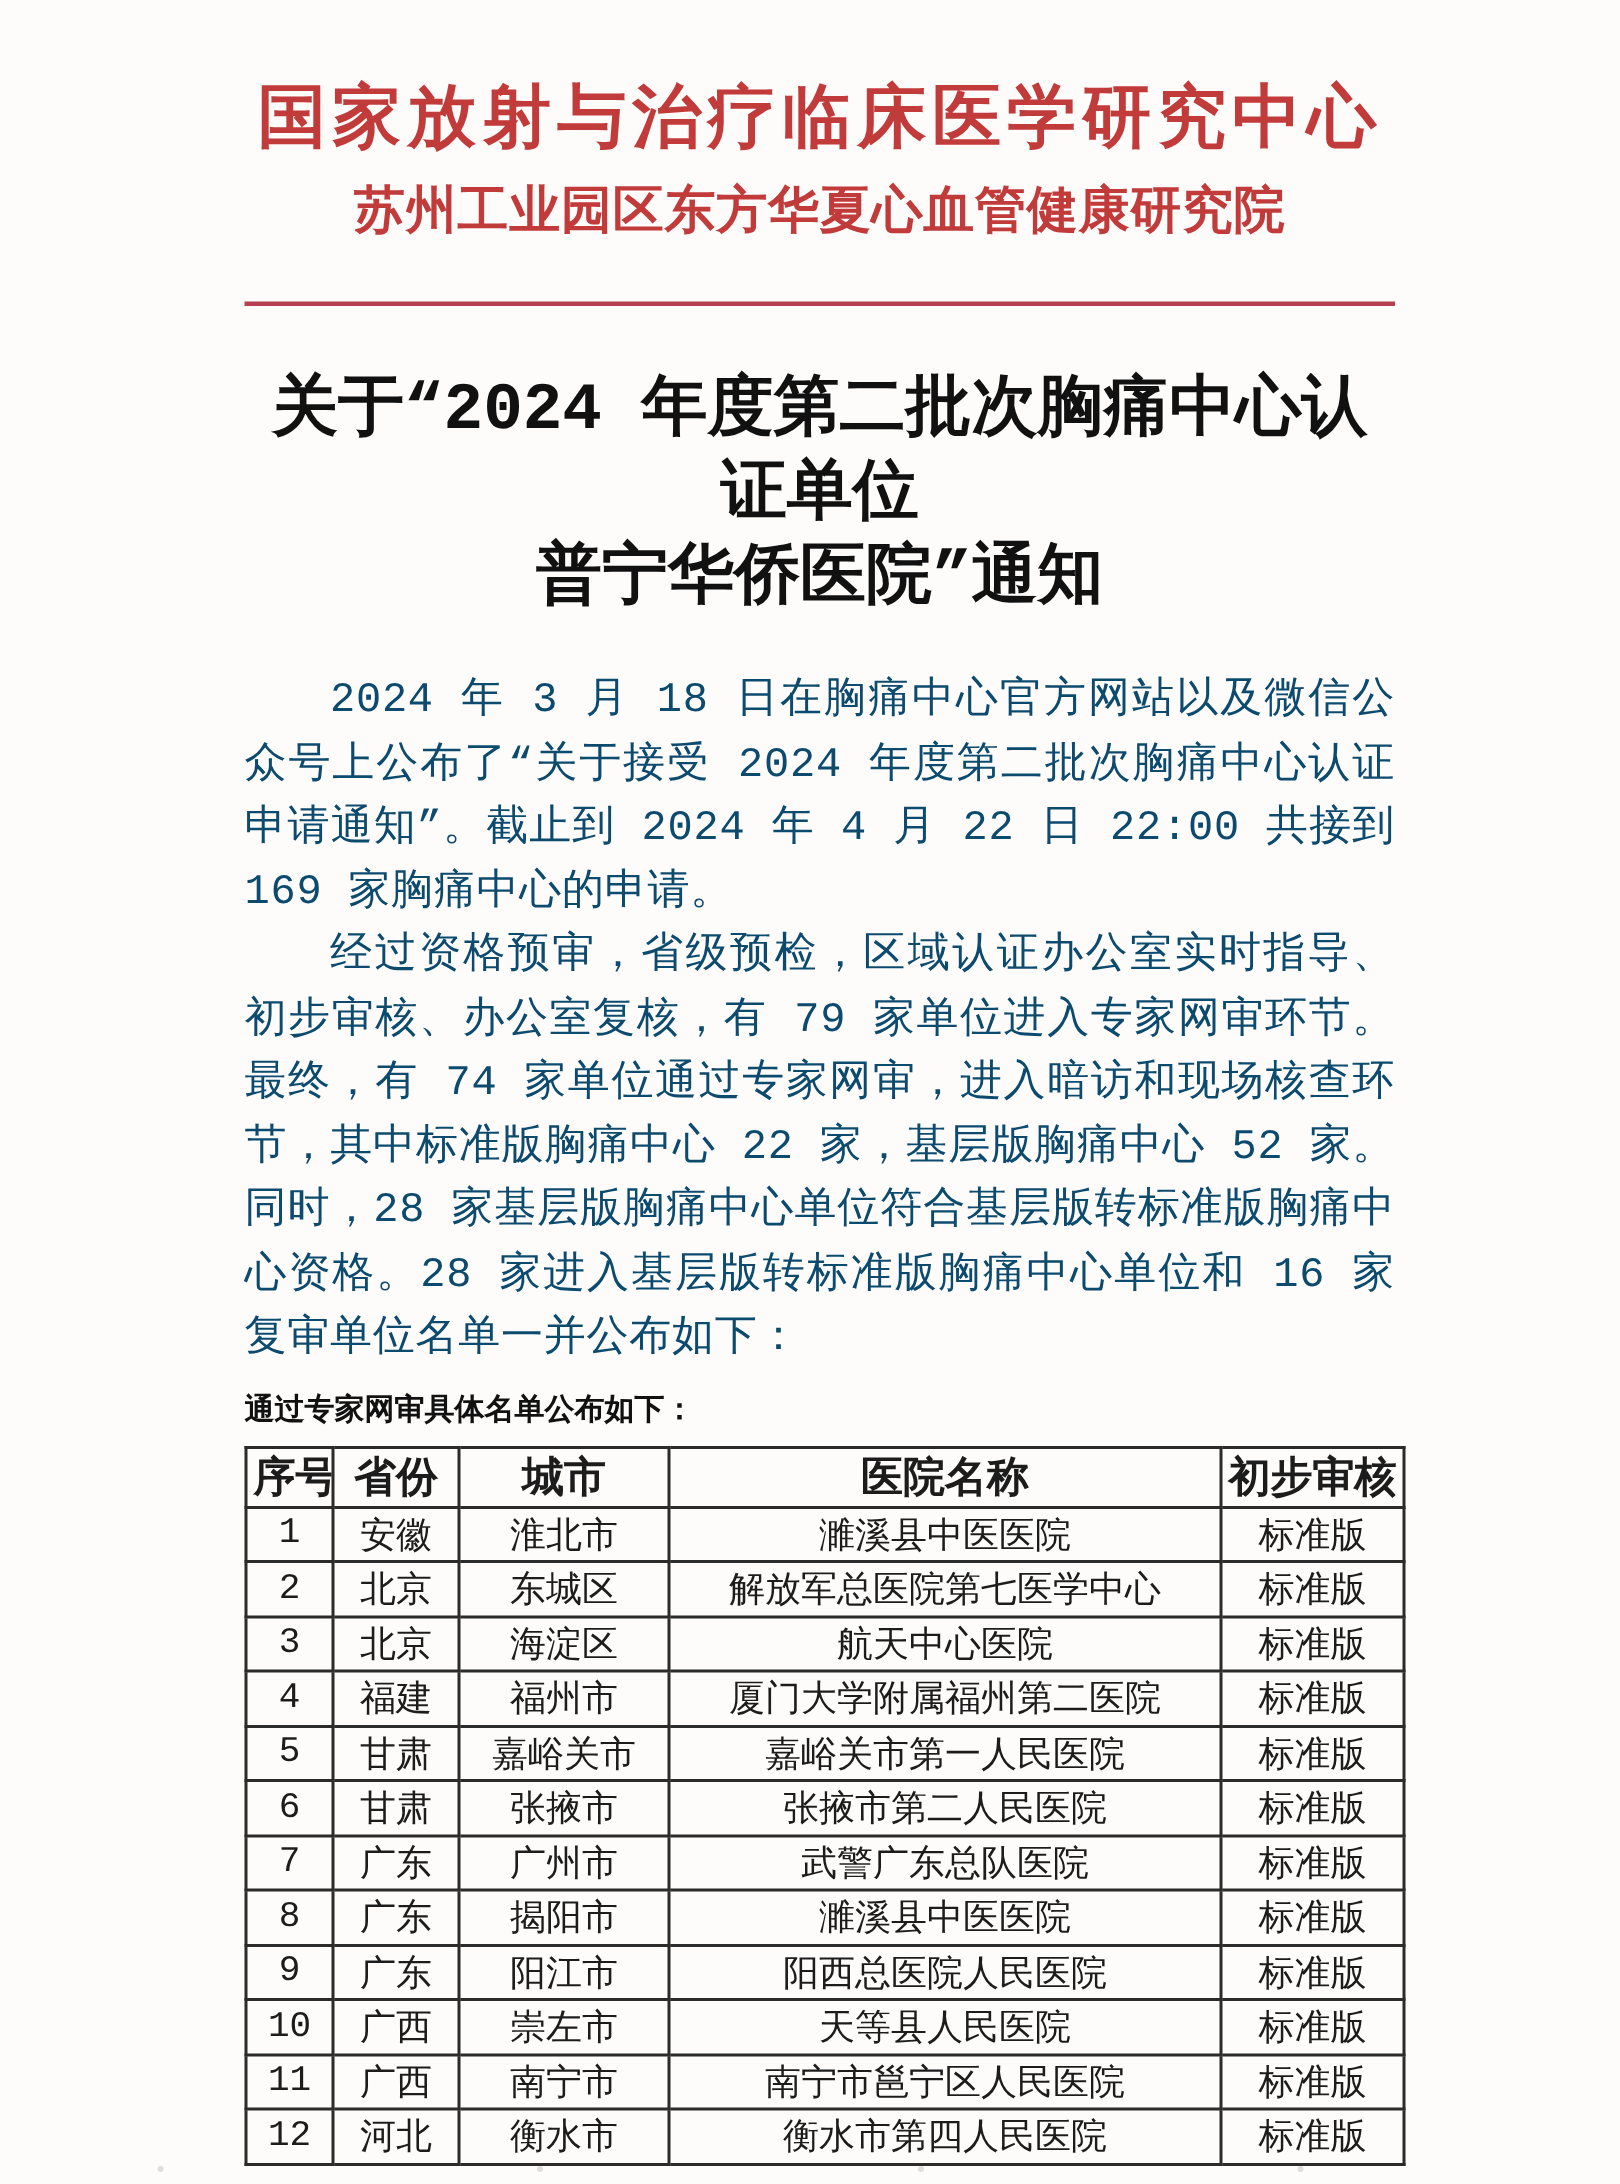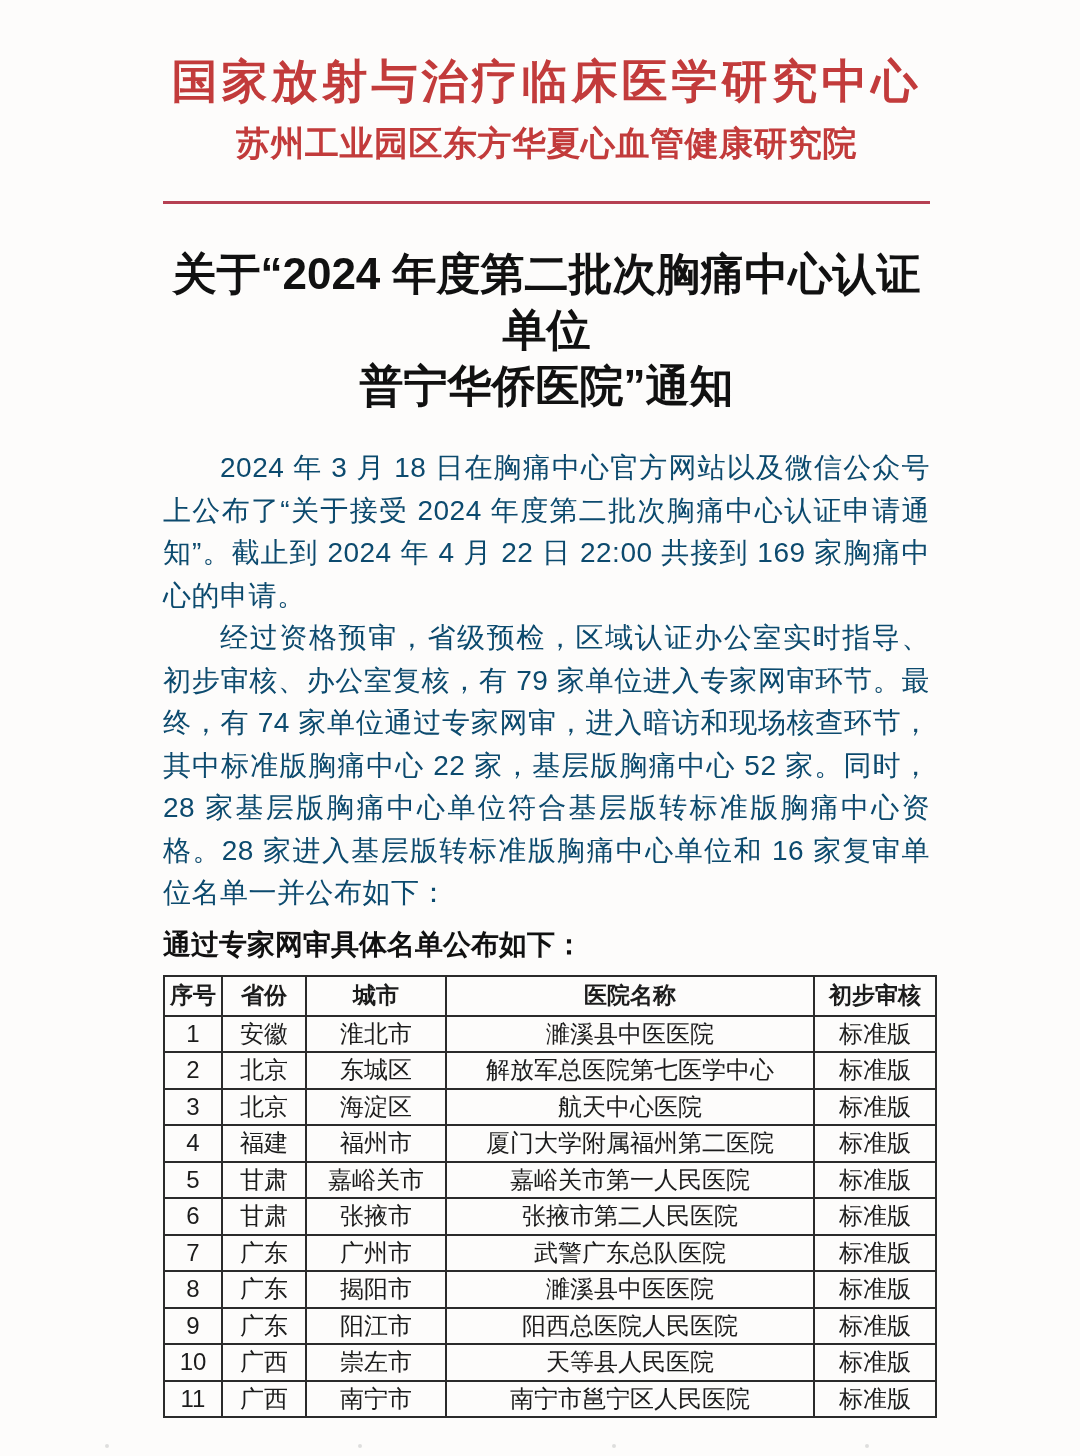--- a/index.html
+++ b/index.html
@@ -8,21 +8,21 @@
     background: #ffffff;
   }
   .page {
     position: relative;
     width: 1080px;
     height: 1456px;
     margin: 0 auto;
     background: #fdfcfb;
     box-sizing: border-box;
     padding: 50px 150px 0 163px;
-    font-family: Liberation Sans, sans-serif;
+    font-family: Liberation Mono, monospace;
     color: #1c1c1c;
     overflow: hidden;
   }
   
   .letterhead {
     text-align: center;
     font-weight: 700;
     color: #c23b3b;
   }
   .lh-line1 {
@@ -62,21 +62,21 @@
     letter-spacing: 0.5px;
     text-align: justify;
     text-justify: inter-ideograph;
     text-indent: 57px;
     color: #0c4a6e;
   }
   .para.first { margin-top: 33px; }
   
   .list-heading {
     margin-top: 11px;
-    font-size: 28px;
+    font-size: 20px;
     font-weight: 700;
     color: #111111;
   }
   
   table.results {
     border-collapse: collapse;
     table-layout: fixed;
     width: 772px;
     margin-top: 11px;
   }
@@ -84,21 +84,21 @@
   table.results td {
     border: 2px solid #2b2b2b;
     text-align: center;
     vertical-align: middle;
     padding: 0 4px;
     overflow: hidden;
     white-space: nowrap;
   }
   table.results th {
     height: 38px;
-    font-size: 23px;
+    font-size: 28px;
     font-weight: 700;
   }
   table.results td {
     height: 34.5px;
     font-size: 24px;
     font-weight: 400;
   }
   
   .scan-dot {
     position: absolute;
@@ -226,20 +226,27 @@
           <td>天等县人民医院</td>
           <td>标准版</td>
         </tr>
         <tr>
           <td>11</td>
           <td>广西</td>
           <td>南宁市</td>
           <td>南宁市邕宁区人民医院</td>
           <td>标准版</td>
         </tr>
+        <tr>
+          <td>12</td>
+          <td>河北</td>
+          <td>衡水市</td>
+          <td>衡水市第四人民医院</td>
+          <td>标准版</td>
+        </tr>
       </tbody>
   </table>
 
   <span class="scan-dot d1"></span>
   <span class="scan-dot d2"></span>
   <span class="scan-dot d3"></span>
   <span class="scan-dot d4"></span>
 
 </div>
 

